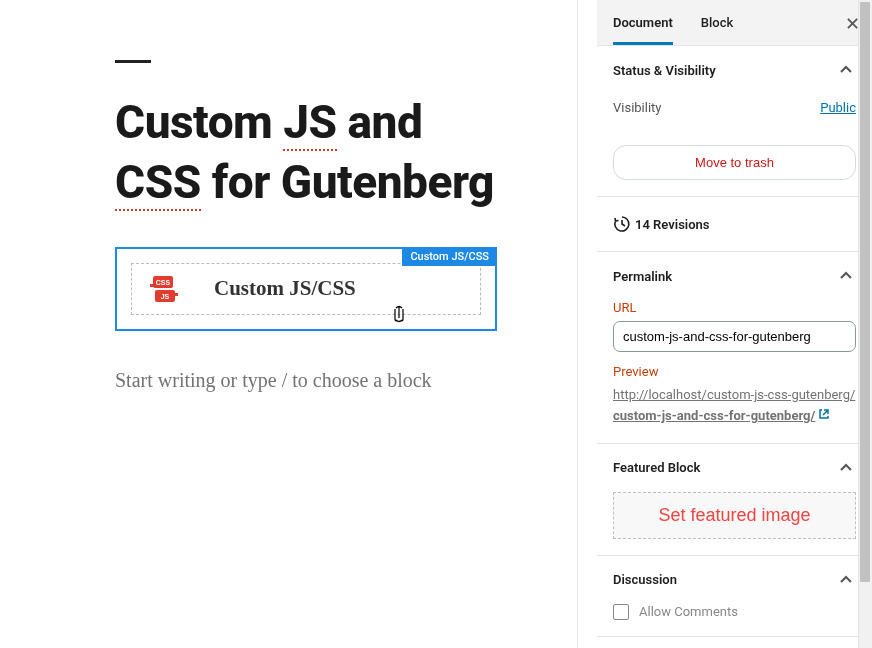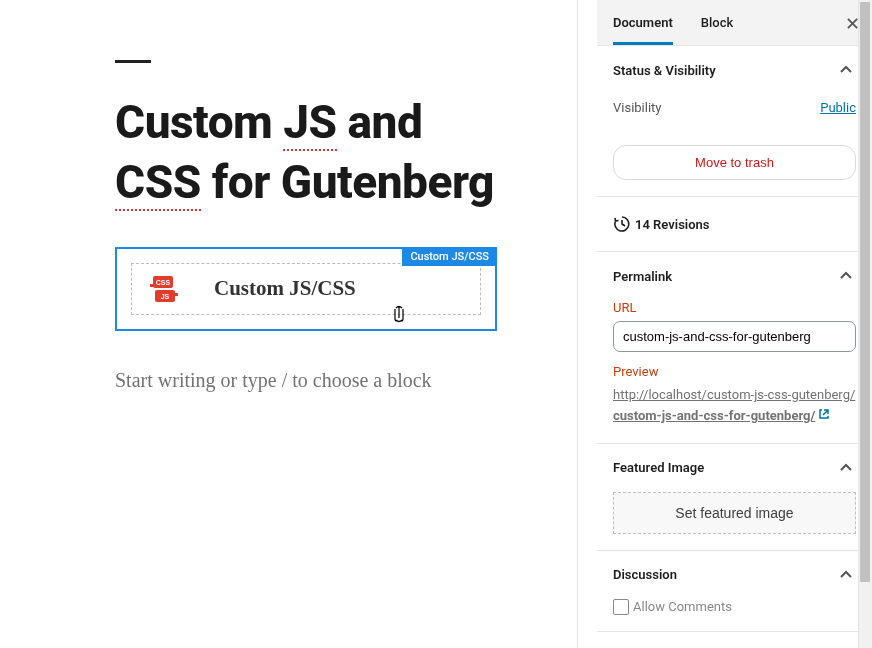--- a/index.html
+++ b/index.html
@@ -27,22 +27,22 @@
 .panel-b{padding:0 16px 16px}
 .row{display:flex;justify-content:space-between;align-items:center;padding:6px 0;color:#555}
 .link{color:#0073aa;text-decoration:underline;cursor:pointer}
 .trash-btn{width:100%;border:1px solid #d7dade;background:#fff;color:#cc1818;padding:9px;margin-top:24px;border-radius:13px;cursor:pointer;font-size:13px}
 .revisions{display:flex;align-items:center;gap:4px;padding:18px 16px;font-weight:600;cursor:pointer;border-bottom:1px solid #e2e4e7}
 .label{color:#c2410c;margin-bottom:6px}
 .url-input{width:100%;border:1px solid #8d96a0;border-radius:7px;padding:7px 9px;font-size:13px;margin-bottom:12px}
 .prev-link{color:#737373;text-decoration:underline;word-break:break-all;line-height:1.6}
 .prev-link .slug{font-weight:700}
 .ext{display:inline-block;margin-left:3px;color:#0073aa}
-.feat-btn{width:100%;border:1px dashed #c0c0c0;background:#f8f8f8;color:#404040;padding:12px;cursor:pointer;font-size:14px}
-.disc{display:flex;align-items:center;gap:4px;color:#888}
+.feat-btn{width:100%;border:1px dashed #c0c0c0;background:#f8f8f8;color:#ef4444;padding:12px;cursor:pointer;font-size:18px}
+.disc{display:flex;align-items:center;gap:10px;color:#888}
 .chk{width:16px;height:16px;border:1.5px solid #888;border-radius:2px}
 .scrollbar{position:absolute;right:0;top:0;width:14px;height:100%;background:#f1f1f1}
 .scroll-thumb{position:absolute;right:2px;top:2px;width:10px;height:580px;background:#c1c1c1;border-radius:1px}
 .scrollbar::after{content:"";position:absolute;left:0;top:0;width:1px;height:100%;background:#e2e4e7}
 .sidebar-sep{position:absolute;right:294px;top:0;width:1px;height:100%;background:#e2e4e7}
 </style>
 </head>
 <body>
 
 <div class="sidebar-sep"></div>
@@ -123,21 +123,21 @@
       <input class="url-input" value="custom-js-and-css-for-gutenberg" style="">
       <div class="label">Preview</div>
       <a class="prev-link"><span>http://localhost/custom-js-css-gutenberg/</span><span class="slug">custom-js-and-css-for-gutenberg/</span><span class="ext"><svg width="12" height="12" viewBox="0 0 12 12">
               <path d="M4 2 H2 V10 H10 V8 M6 2 H10 V6 M10 2 L5 7" stroke="#0073aa" stroke-width="1.5" fill="none"></path>
             </svg></span></a>
     </div>
   </div>
 
   <div class="panel">
     <div class="panel-h">
-      <span>Featured Image</span>
+      <span>Featured Block</span>
       <span class="chev">
           <svg width="14" height="14" viewBox="0 0 14 14">
             <path d="M2 9 L7 4 L12 9" stroke="#555" stroke-width="2" fill="none"></path>
           </svg>
         </span>
     </div>
     <div class="panel-b">
       <button class="feat-btn">Set featured image</button>
     </div>
   </div>

